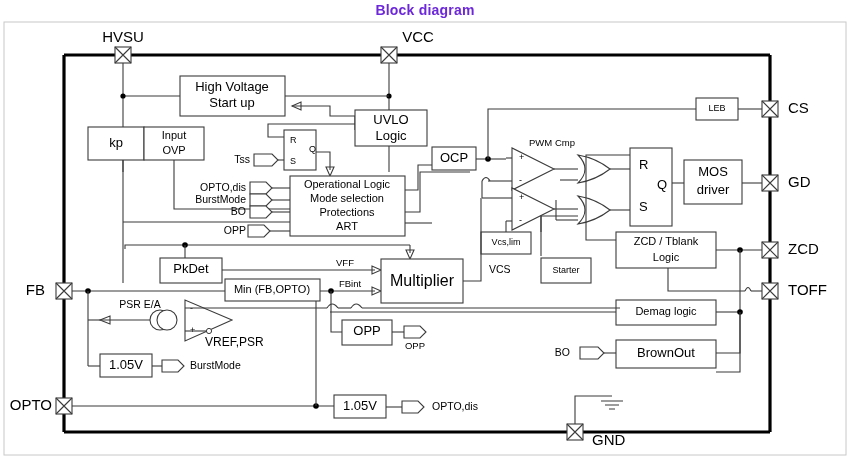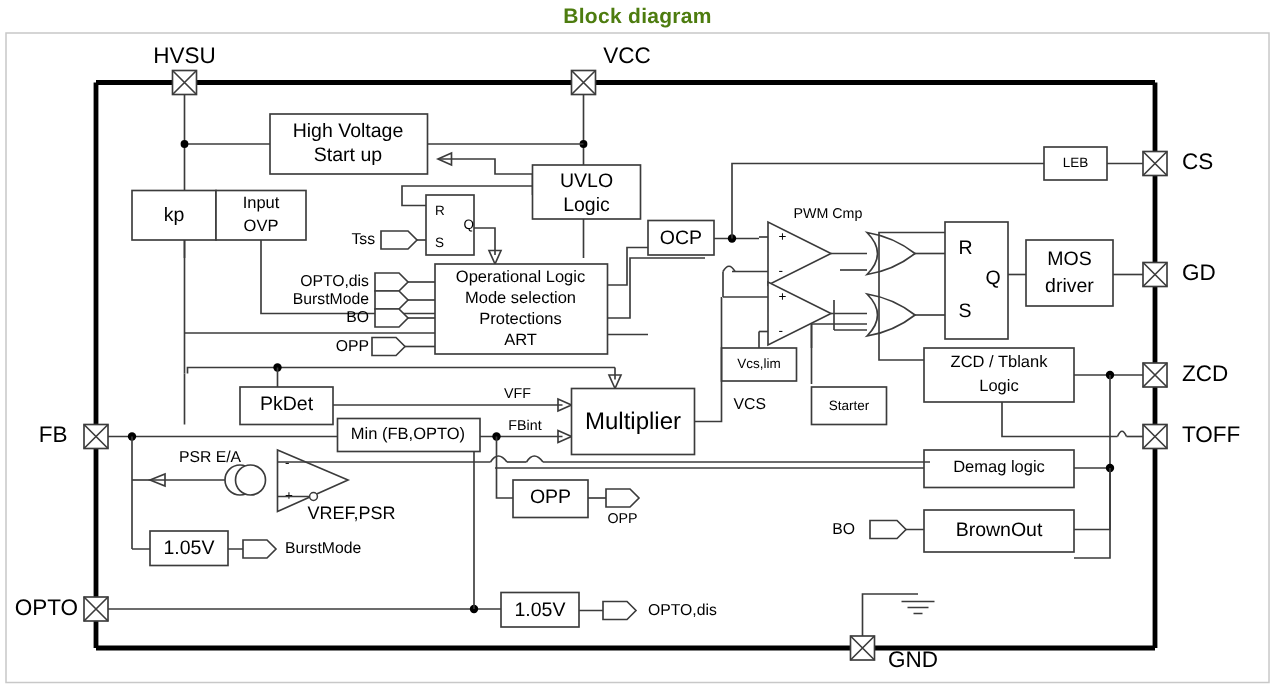--- a/index.html
+++ b/index.html
@@ -22,21 +22,21 @@
     background: #ffffff;
   }
   #title {
     position: absolute;
     left: 0;
     top: 0;
     width: 850px;
     text-align: center;
     font-size: 14px;
     font-weight: bold;
-    color: #4d7c0f;
+    color: #6d28d9;
     line-height: 20px;
     letter-spacing: 0.2px;
   }
   svg#diagram {
     position: absolute;
     left: 0;
     top: 0;
     width: 850px;
     height: 459px;
     display: block;

